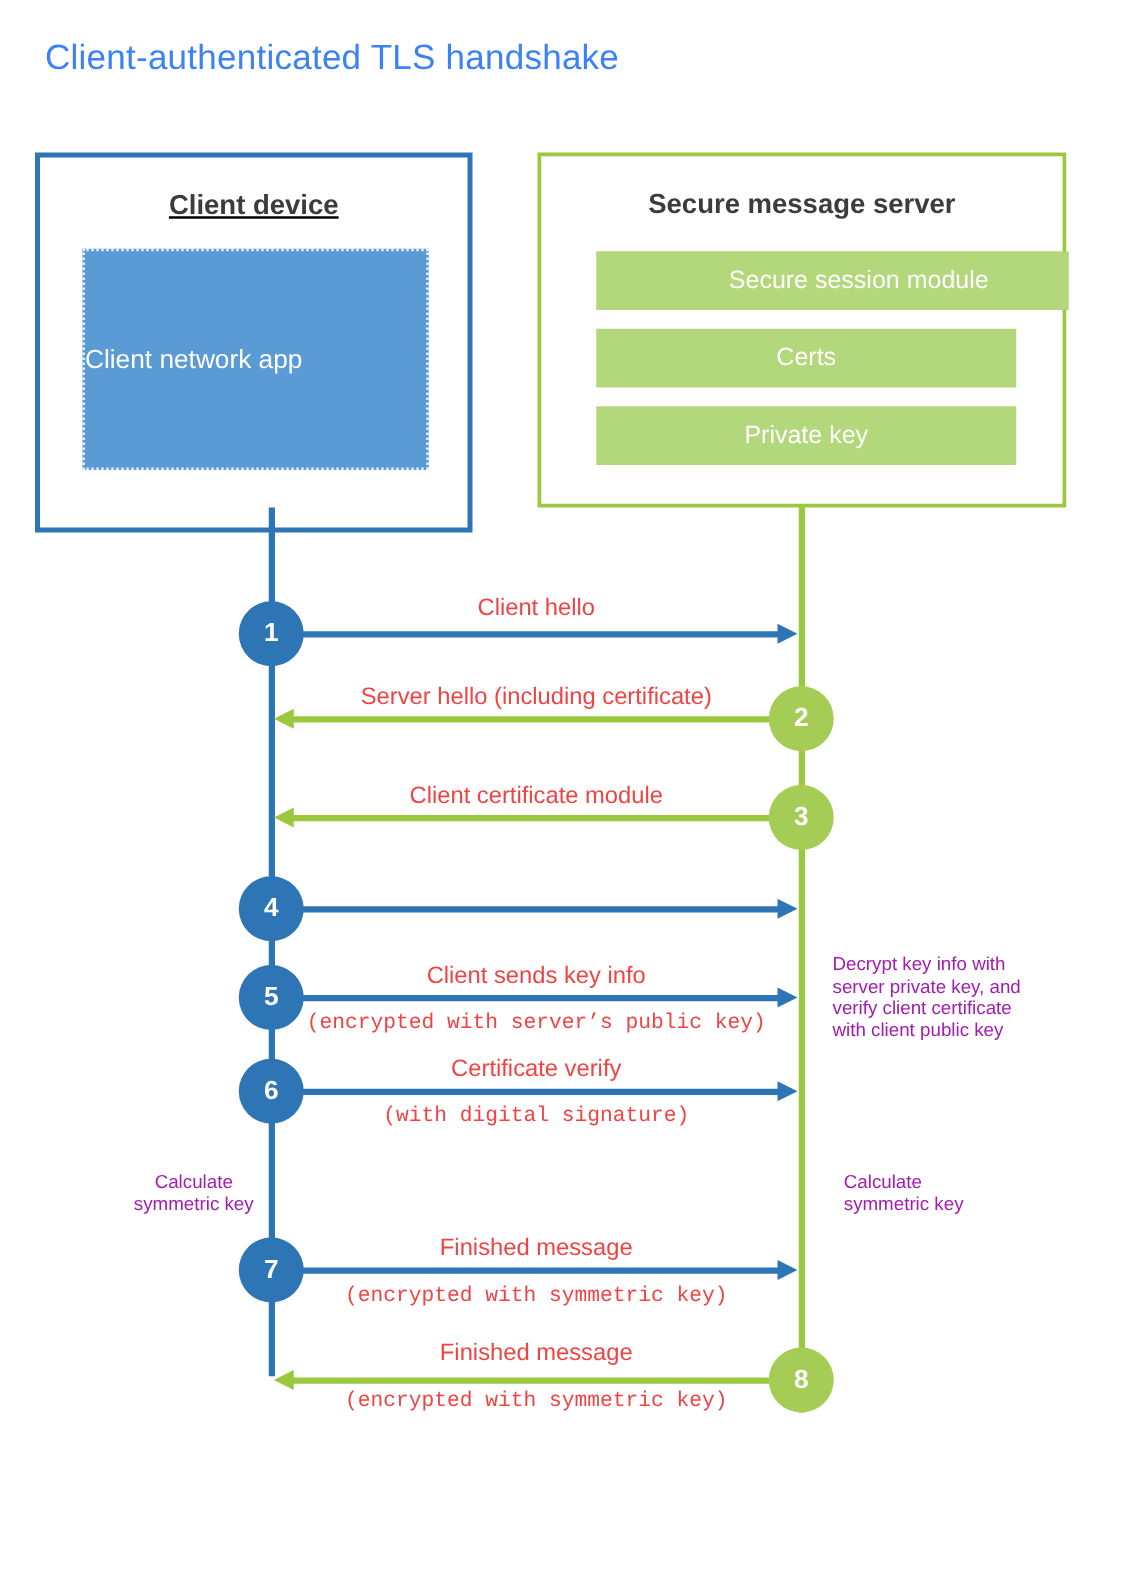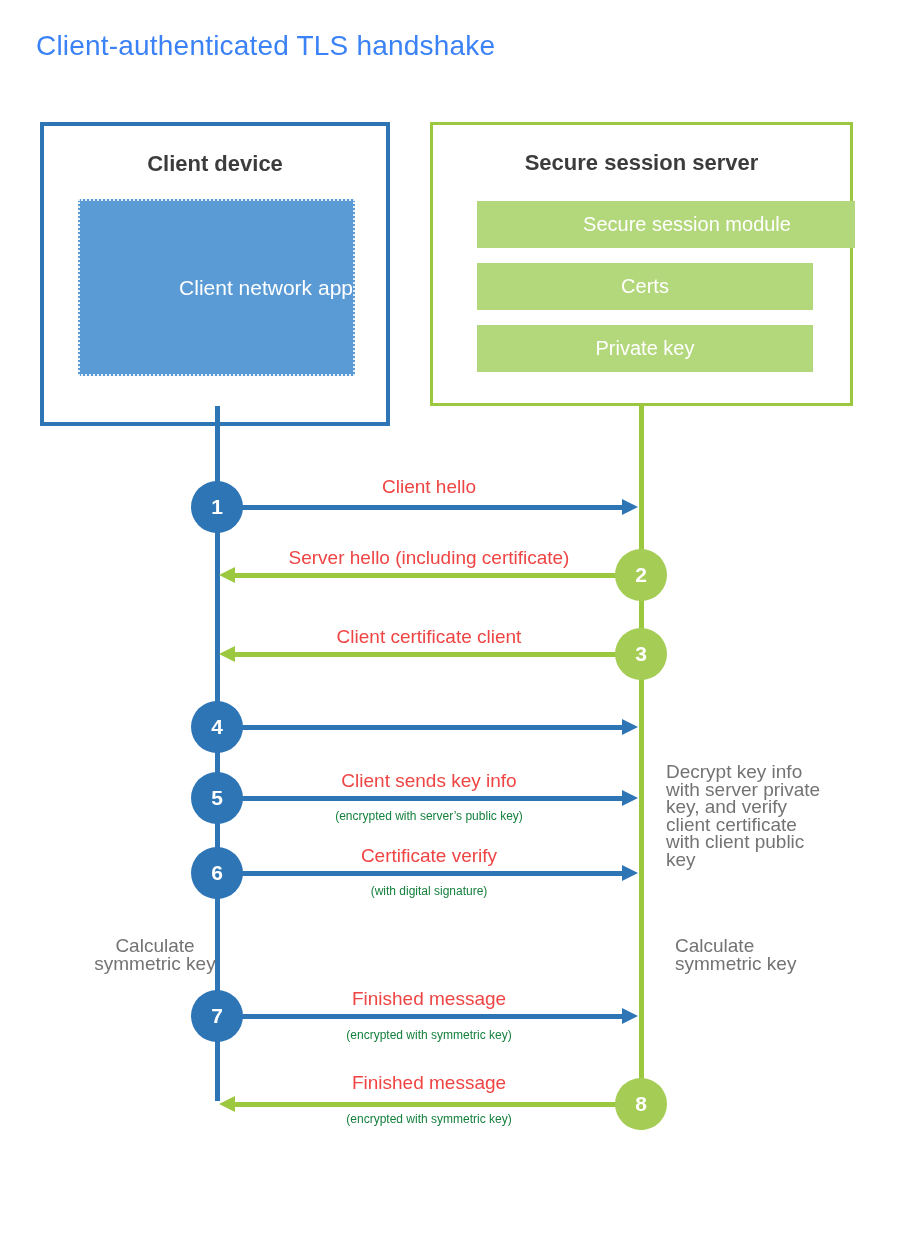--- a/index.html
+++ b/index.html
@@ -10,31 +10,31 @@
     font-family:"Liberation Sans","DejaVu Sans",sans-serif;
     overflow:hidden;
   }
   .page-title{
     position:absolute;left:36px;top:30px;
     font-size:28px;font-weight:300;color:#3b82f6;
     letter-spacing:0.2px;
   }
   
   .actor-box{position:absolute;top:122px;background:#fff;box-sizing:border-box;}
-  .client-box{left:40px;width:350px;height:304px;border:4px solid #2e75b6;}
+  .client-box{left:28px;width:350px;height:304px;border:4px solid #2e75b6;text-decoration:underline;}
   .server-box{left:430px;width:423px;height:284px;border:3px solid #9cc83f;}
   .actor-title{
     margin-top:25px;text-align:center;
     font-size:22px;font-weight:bold;color:#3c3c3c;
   }
   .app-box{
     position:absolute;left:34px;top:73px;width:277px;height:177px;
     background:#5b9bd5;border:2px dotted rgba(255,255,255,0.85);
     box-sizing:border-box;
-    display:flex;align-items:center;justify-content:flex-end;
+    display:flex;align-items:center;justify-content:flex-start;
   }
   .app-box span{
     display:block;max-width:185px;text-align:center;
     color:#ffffff;font-size:21px;line-height:31px;font-weight:400;
   }
   .module-bar{
     position:absolute;left:44px;width:336px;height:47px;
     background:#b3d77b;color:#ffffff;
     font-size:20px;text-align:center;line-height:47px;
   }
@@ -61,45 +61,45 @@
         border-top:8px solid transparent;border-bottom:8px solid transparent;}
   .head.right{right:-15px;border-left:16px solid #2e75b6;}
   .head.left{left:-15px;border-right:16px solid #9cc83f;}
   
   .msg-label{
     position:absolute;left:179px;width:500px;text-align:center;
     font-size:19px;color:#ef4444;
   }
   .msg-sub{
     position:absolute;left:179px;width:500px;text-align:center;
-    font-size:12px;color:#15803d;
+    font-size:17px;color:#ef4444;font-family:Liberation Mono, monospace;
   }
   .side-note{
-    position:absolute;font-size:19px;line-height:17.5px;color:#737373;
+    position:absolute;font-size:15px;line-height:17.5px;color:#a21caf;
   }
   .note-decrypt{left:666px;top:763px;width:168px;text-align:left;}
   .note-calc-left{left:90px;top:937px;width:130px;text-align:center;}
   .note-calc-right{left:675px;top:937px;width:130px;text-align:left;}
 </style>
 </head>
 <body>
 
 <div id="canvas">
 
   <div class="page-title">Client-authenticated TLS handshake</div>
 
   <div class="actor-box client-box">
     <div class="actor-title">Client device</div>
     <div class="app-box">
       <span>Client network app</span>
     </div>
   </div>
 
   <div class="actor-box server-box">
-    <div class="actor-title">Secure session server</div>
+    <div class="actor-title">Secure message server</div>
     <div class="module-bar bar-0">Secure session module</div>
     <div class="module-bar bar-1">Certs</div>
     <div class="module-bar bar-2">Private key</div>
   </div>
 
   <div class="lifeline blue"></div>
   <div class="lifeline green"></div>
 
   <div class="msg-label" style="top:476px;">Client hello</div>
   <div class="msg-line blue" style="top:505px;">
@@ -110,21 +110,21 @@
     </div>
 
   <div class="msg-label" style="top:547px;">Server hello (including certificate)</div>
   <div class="msg-line green" style="top:573px;">
       <div class="head left"></div>
     </div>
   <div class="step-circle green" style="top:549px;">
       <span>2</span>
     </div>
 
-  <div class="msg-label" style="top:626px;">Client certificate client</div>
+  <div class="msg-label" style="top:626px;">Client certificate module</div>
   <div class="msg-line green" style="top:652px;">
       <div class="head left"></div>
     </div>
   <div class="step-circle green" style="top:628px;">
       <span>3</span>
     </div>
 
   <div class="msg-line blue" style="top:725px;">
       <div class="head right"></div>
     </div>

